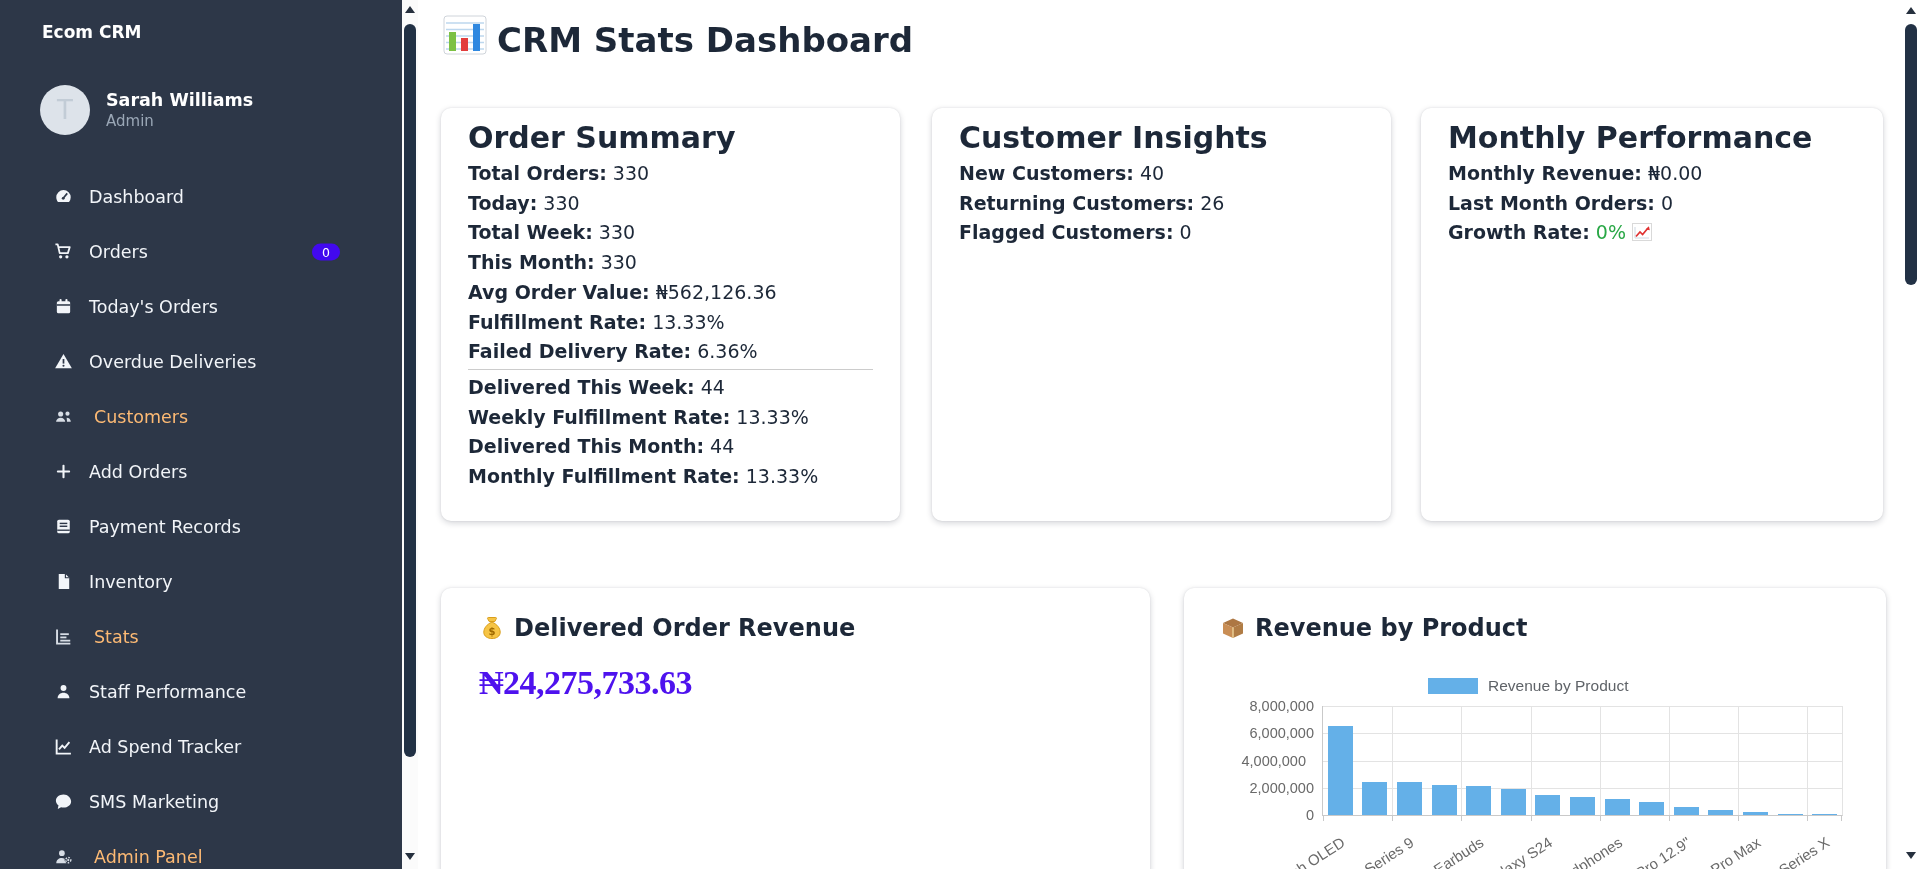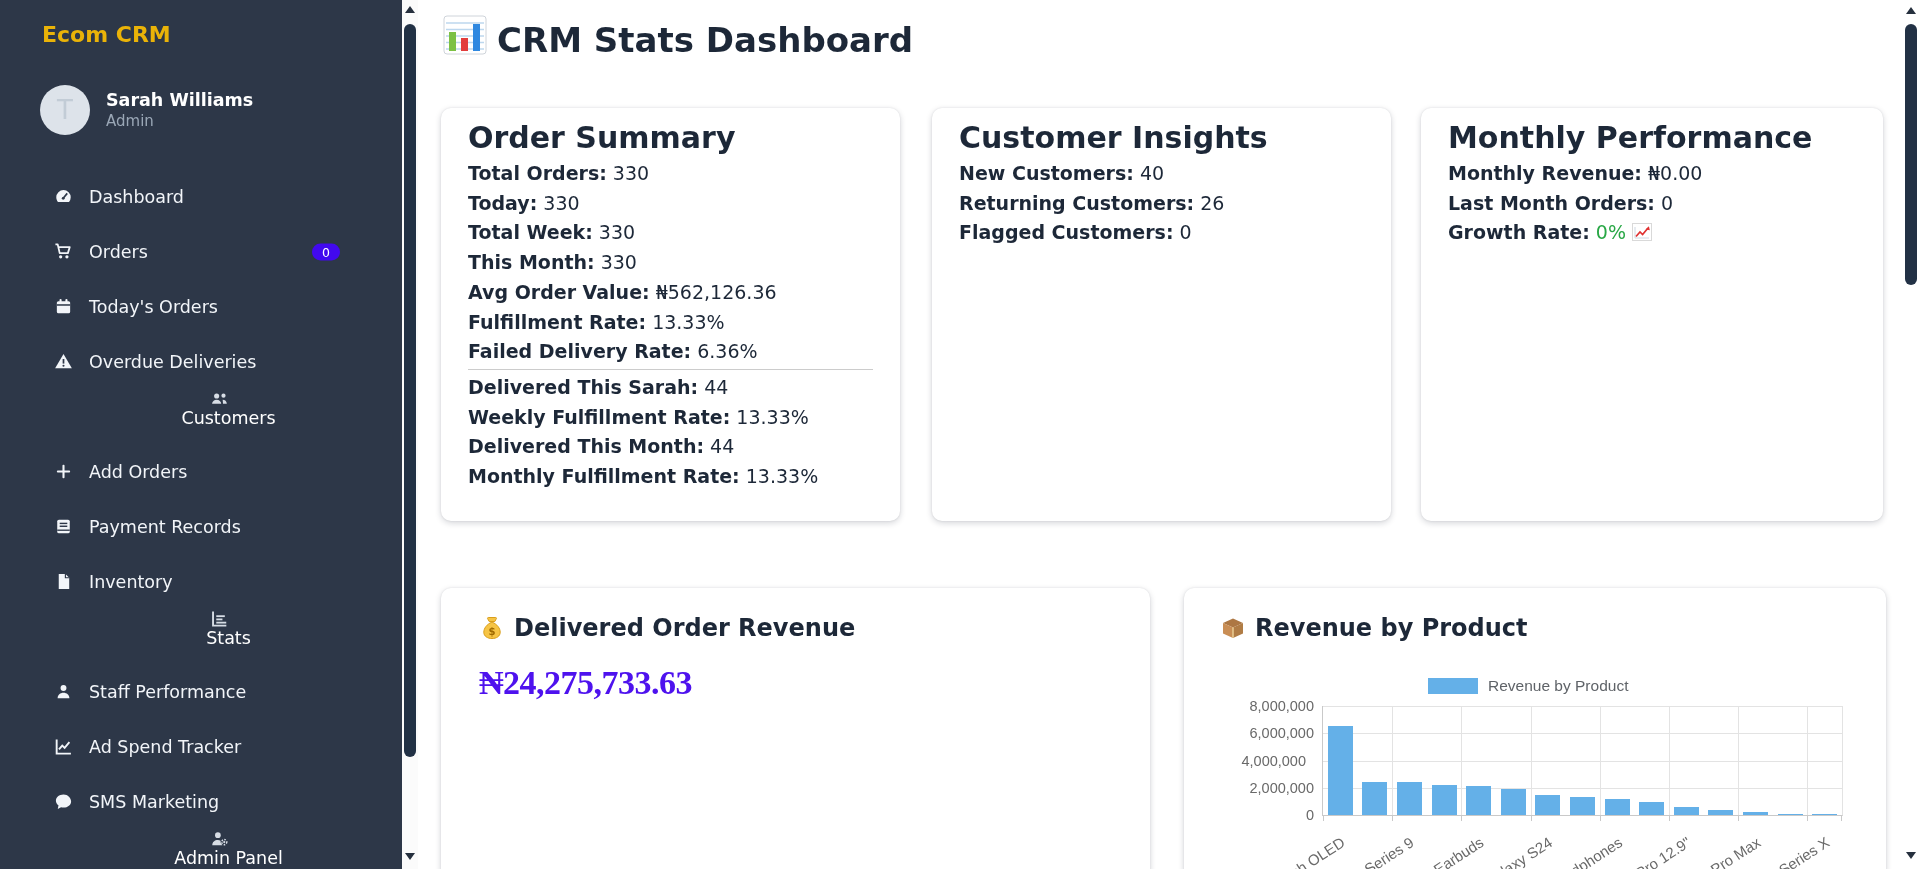--- a/index.html
+++ b/index.html
@@ -1,31 +1,31 @@
 <!DOCTYPE html>
 <html><head>
 <meta charset="utf-8">
 <style>
   html,body{margin:0;padding:0;}
   body{width:1920px;height:869px;overflow:hidden;position:relative;background:#fff;
        font-family:"DejaVu Sans","Liberation Sans",sans-serif;}
   
   #sidebar{position:absolute;left:0;top:0;width:402px;height:869px;background:#2d3748;color:#eef2f7;}
-  #brand{position:absolute;left:42px;top:22px;font-size:22px;font-weight:bold;color:#eab308;}
+  #brand{position:absolute;left:42px;top:22px;font-size:17px;font-weight:bold;color:#ffffff;}
   #profile{position:absolute;left:40px;top:85px;display:flex;align-items:center;}
   #avatar{width:50px;height:50px;border-radius:50%;background:#dde3ea;color:#c2ccd6;
           display:flex;align-items:center;justify-content:center;font-size:26px;}
   #profile .who{margin-left:16px;}
   #user-name{font-size:17.5px;font-weight:bold;color:#fff;line-height:22px;}
   #user-role{font-size:15px;color:#9aa7b6;line-height:21px;}
   #nav{position:absolute;left:0;top:169px;width:402px;}
   .nav-item{height:55px;display:flex;align-items:center;padding-left:50px;position:relative;
             font-size:17.5px;color:#f2f5f9;cursor:pointer;}
   .nav-item .ic{width:26px;display:flex;justify-content:center;margin-right:13px;color:#f2f5f9;}
-  .nav-item.dim{color:#ffffff;flex-direction:column;}
+  .nav-item.dim{color:#fdba74;}
   .nav-item.dim .ic{color:#d7dde5;}
   .nav-item.dim .lbl{margin-left:5px;}
   .badge{position:absolute;left:312px;top:50%;transform:translateY(-50%);
          color:#fff;font-size:12.5px;line-height:17px;min-width:10px;text-align:center;
          padding:0 9px;border-radius:9px;}
   
   .sb-track{position:absolute;top:0;height:869px;width:16px;background:#fbfbfb;}
   #sb-side{left:402px;}
   #sb-main{left:1903px;background:#fff;}
   .sb-thumb{position:absolute;left:2px;width:12px;background:#223145;border-radius:6px;}
@@ -242,21 +242,21 @@
   <h2>Order Summary</h2>
   <div id="rows-order">
       <div class="stat-row"><b>Total Orders:</b><span> 330</span></div>
       <div class="stat-row"><b>Today:</b><span> 330</span></div>
       <div class="stat-row"><b>Total Week:</b><span> 330</span></div>
       <div class="stat-row"><b>This Month:</b><span> 330</span></div>
       <div class="stat-row"><b>Avg Order Value:</b><span> ₦562,126.36</span></div>
       <div class="stat-row"><b>Fulfillment Rate:</b><span> 13.33%</span></div>
       <div class="stat-row"><b>Failed Delivery Rate:</b><span> 6.36%</span></div>
       <div class="divider"></div>
-      <div class="stat-row"><b>Delivered This Sarah:</b><span> 44</span></div>
+      <div class="stat-row"><b>Delivered This Week:</b><span> 44</span></div>
       <div class="stat-row"><b>Weekly Fulfillment Rate:</b><span> 13.33%</span></div>
       <div class="stat-row"><b>Delivered This Month:</b><span> 44</span></div>
       <div class="stat-row"><b>Monthly Fulfillment Rate:</b><span> 13.33%</span></div>
     </div>
 </section>
 
 <section id="card-customer" class="card">
   <h2>Customer Insights</h2>
   <div id="rows-customer">
       <div class="stat-row"><b>New Customers:</b><span> 40</span></div>

